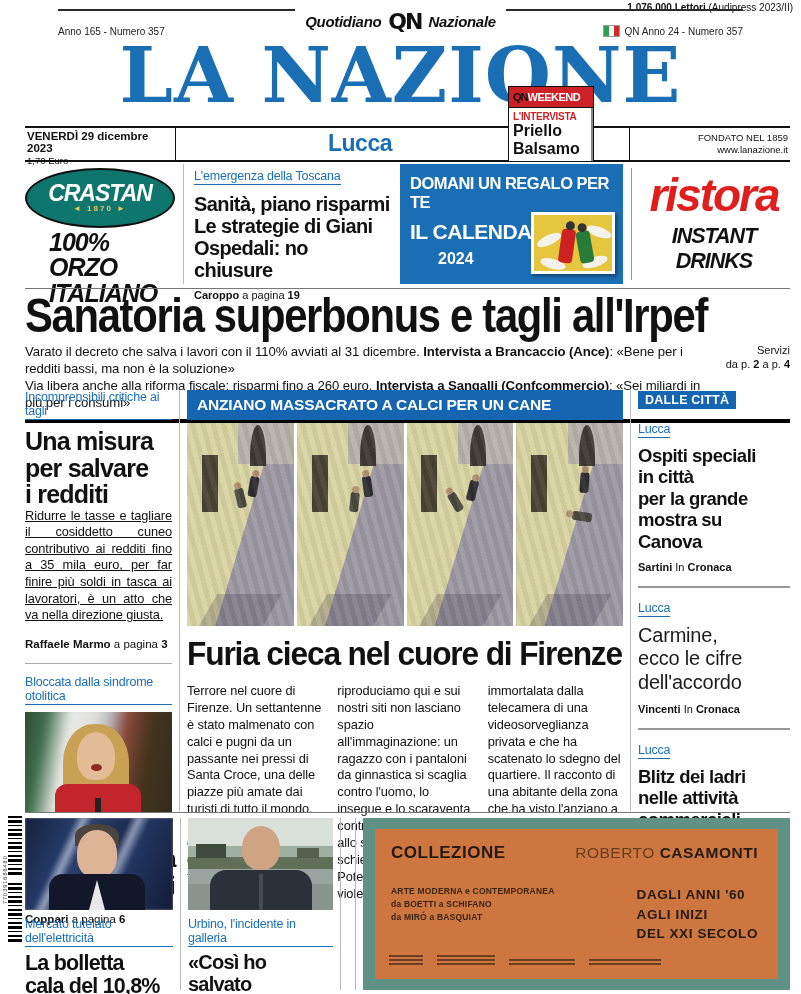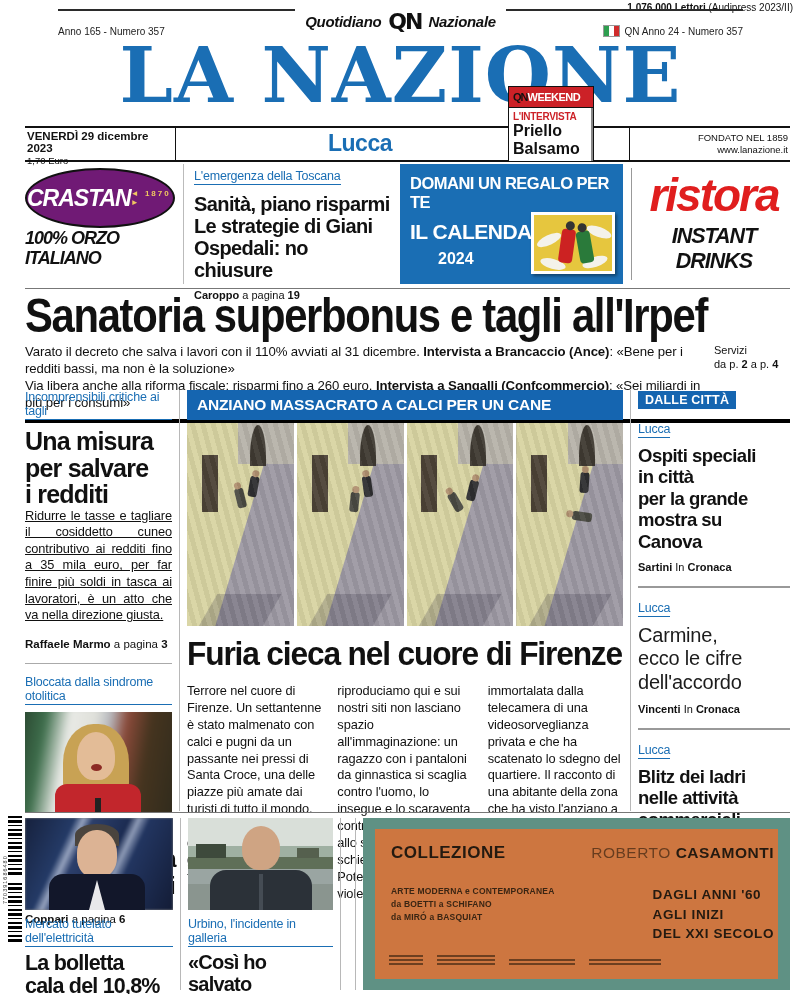--- a/index.html
+++ b/index.html
@@ -42,25 +42,25 @@
   .dprice{font-size:9.5px;margin-top:1px;}
   .dcell2{flex:1;position:relative;}
   .edition{position:absolute;left:0;right:0;top:2px;text-align:center;color:#1a6eb4;
            font-weight:700;font-size:23px;letter-spacing:-.5px;}
   .plus{position:absolute;right:18px;top:2px;color:#1a6eb4;font-weight:700;font-size:24px;}
   .dcell3{width:84px;border-left:1px solid #111;border-right:1px solid #111;}
   .dcell4{width:158px;text-align:right;padding:4px 2px 0 0;font-size:9.5px;line-height:1.3;color:#111;}
   
   .adrow{top:164px;left:25px;width:765px;height:120px;display:flex;}
   .crastan{width:158px;padding-top:4px;}
-  .cr-oval{width:146px;height:56px;background:#701a75;border-radius:50%;border:2px solid #111;
-           display:flex;flex-direction:row;align-items:center;justify-content:center;}
+  .cr-oval{width:146px;height:56px;background:#0f766e;border-radius:50%;border:2px solid #111;
+           display:flex;flex-direction:column;align-items:center;justify-content:center;}
   .cr-name{color:#fff;font-weight:700;font-style:italic;font-size:23px;letter-spacing:-1px;line-height:.9;}
   .cr-year{color:#f0c860;font-size:8px;font-weight:700;letter-spacing:2px;}
-  .cr-line{font-style:italic;font-weight:700;font-size:18px;letter-spacing:-1px;line-height:.98;margin-top:2px;}
+  .cr-line{font-style:italic;font-weight:700;font-size:25px;letter-spacing:-1px;line-height:.98;margin-top:2px;margin-left:24px;}
   .vline{width:1px;background:#bbb;}
   .toscana{width:196px;padding:2px 8px 0 10px;}
   .kicker{display:inline-block;color:#1a6eb4;font-size:12.5px;letter-spacing:-.2px;
           border-bottom:1px solid #1a6eb4;padding-bottom:1px;}
   .tos-h{font-weight:700;font-size:20px;line-height:1.1;letter-spacing:-.6px;margin-top:8px;}
   .byline{font-size:11px;margin-top:8px;}
   .byline b{font-weight:700;}
   .calendad{width:205px;background:#1a6eb4;color:#fff;position:relative;padding:10px 8px 0 10px;margin-left:2px;}
   .cal1{font-weight:700;font-size:16.5px;letter-spacing:-.5px;}
   .cal2{font-weight:700;font-size:21px;letter-spacing:-.5px;margin-top:8px;}
@@ -81,21 +81,21 @@
   .ris-name{color:#e01e1e;font-style:italic;font-weight:700;font-size:46px;letter-spacing:-2px;line-height:.95;}
   .ris-sub{color:#111;font-style:italic;font-weight:700;font-size:21.5px;letter-spacing:-1px;margin-top:6px;}
   .hline1{top:288px;left:25px;width:765px;height:1px;background:#777;}
   
   .lead{top:292px;left:25px;width:765px;}
   .lead-h{font-weight:700;font-size:48px;letter-spacing:-1.5px;line-height:1.02;white-space:nowrap;
           transform:scaleX(.87);transform-origin:left center;}
   .deckrow{display:flex;margin-top:2px;}
   .deck{flex:1;font-size:13.2px;line-height:1.3;letter-spacing:-.1px;}
   .deck b{font-weight:700;}
-  .services{width:76px;font-size:11px;line-height:1.3;}
+  .services{width:76px;text-align:right;font-size:11px;line-height:1.3;}
   .thickrule{margin-top:7px;height:4px;background:#000;}
   
   .main{top:390px;left:25px;width:765px;height:421px;display:flex;}
   .vsep{width:1px;background:#b8b8b8;margin:0 7px;}
   .leftcol{width:147px;}
   .lc-h{font-weight:700;font-size:25px;line-height:1.06;letter-spacing:-.8px;margin-top:8px;}
   .lc-body{font-size:12.8px;line-height:1.3;text-align:justify;margin-top:0;letter-spacing:-.1px;text-decoration:underline;}
   .lc-by{font-size:11.5px;margin-top:14px;}
   .lsep{border:0;border-top:1px solid #aaa;margin:13px 0 11px 0;}
   .melphoto{width:147px;height:100px;margin-top:7px;position:relative;overflow:hidden;background:#777;}
@@ -176,21 +176,21 @@
   .p3-bg{position:absolute;inset:-4px;background:
      radial-gradient(circle at 18% 30%,#7e9cc9 0 22%,transparent 23%),
      radial-gradient(circle at 80% 20%,#2e4f8e 0 30%,transparent 31%),
      radial-gradient(circle at 70% 80%,#46659f 0 40%,transparent 41%),
      linear-gradient(120deg,#3f63a8,#5a7cb8);filter:blur(2px);}
   .p3-hair{position:absolute;left:38px;top:4px;width:62px;height:86px;background:#c99e54;border-radius:46% 46% 34% 34%;}
   .p3-face{position:absolute;left:50px;top:14px;width:38px;height:48px;background:#e0b795;border-radius:50% 50% 44% 44%;}
   .p3-body{position:absolute;left:34px;bottom:-4px;width:70px;height:18px;background:#243044;border-radius:10px 10px 0 0;}
   
   .bad{flex:1;background:#5f9184;padding:11px 12px;}
-  .bad-in{width:100%;height:100%;background:#cd7640;position:relative;color:#241a10;padding:14px 0 0 12px;box-sizing:border-box;}
+  .bad-in{width:100%;height:100%;background:#cd7640;position:relative;color:#241a10;padding:14px 16px 0 12px;box-sizing:border-box;}
   .bad-head{display:flex;justify-content:space-between;align-items:baseline;padding:0 4px;}
   .bad-t1{font-weight:700;font-size:17px;letter-spacing:.5px;}
   .bad-t2 .ro{font-weight:400;color:rgba(35,22,8,.6);font-size:15.5px;letter-spacing:.5px;}
   .bad-t2 .ca{font-weight:700;font-size:15.5px;letter-spacing:.5px;}
   .bad-mid{display:flex;justify-content:space-between;margin-top:22px;padding:0 4px;}
   .bad-left{font-size:8.5px;line-height:1.5;letter-spacing:.2px;font-weight:700;color:#3a2513;}
   .bad-right{font-size:13.5px;line-height:1.45;letter-spacing:.6px;font-weight:700;color:#241a10;}
   .bad-fine{position:absolute;left:14px;right:14px;bottom:14px;display:flex;gap:14px;align-items:flex-end;}
   .fp{display:flex;flex-direction:column;gap:2px;}
   .fp i{display:block;height:2px;background:rgba(30,18,6,.55);}

